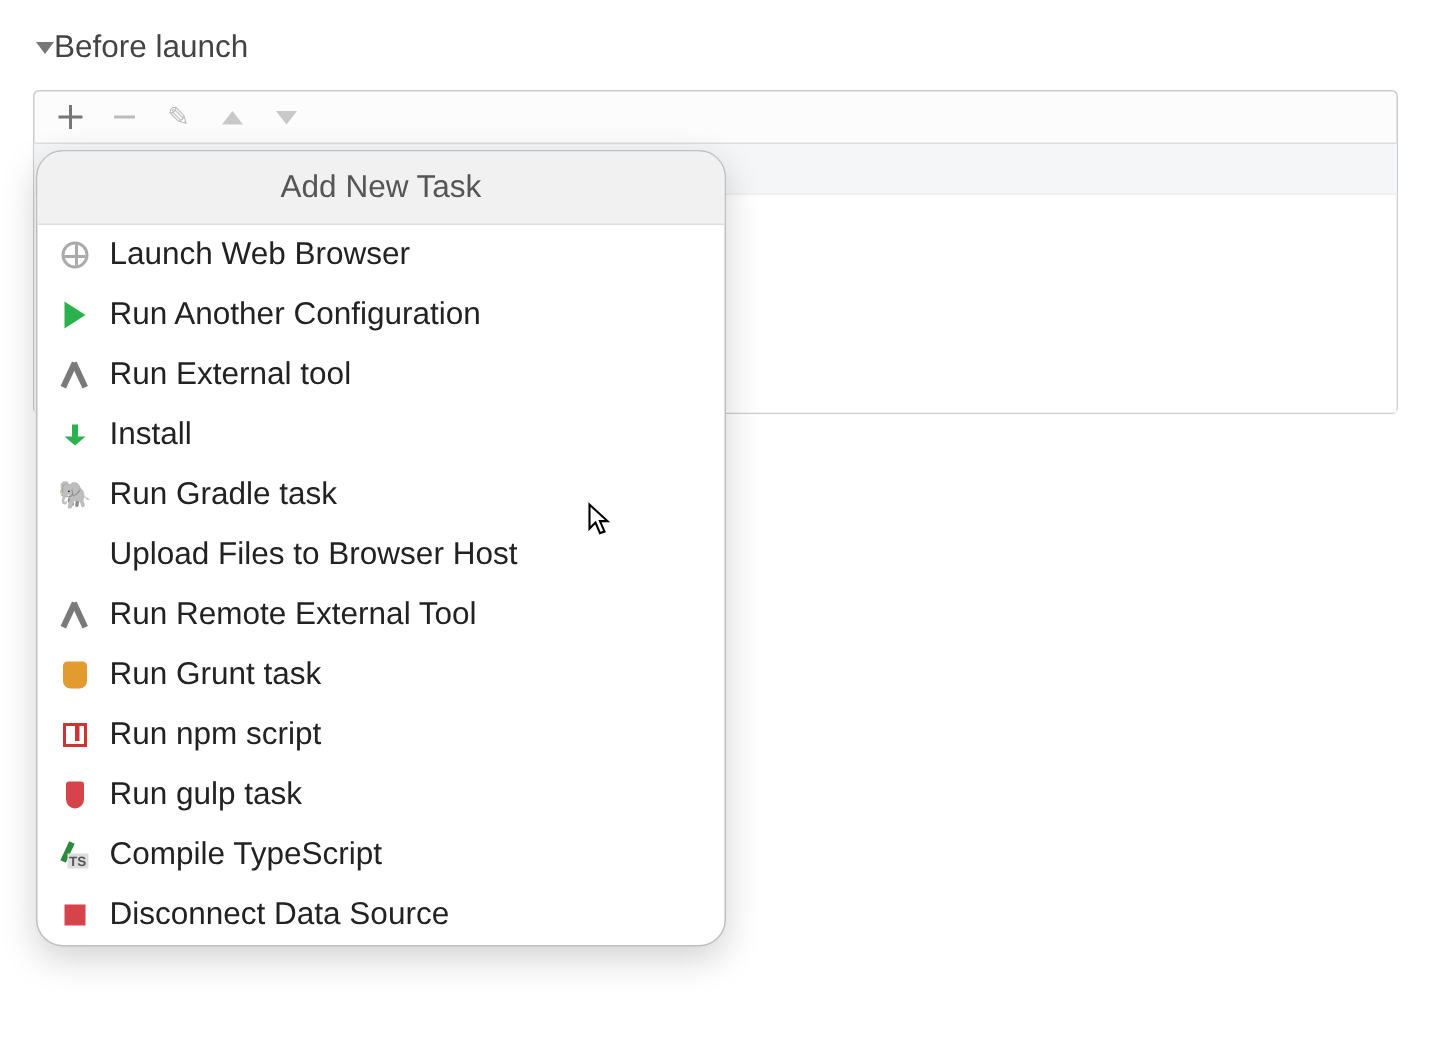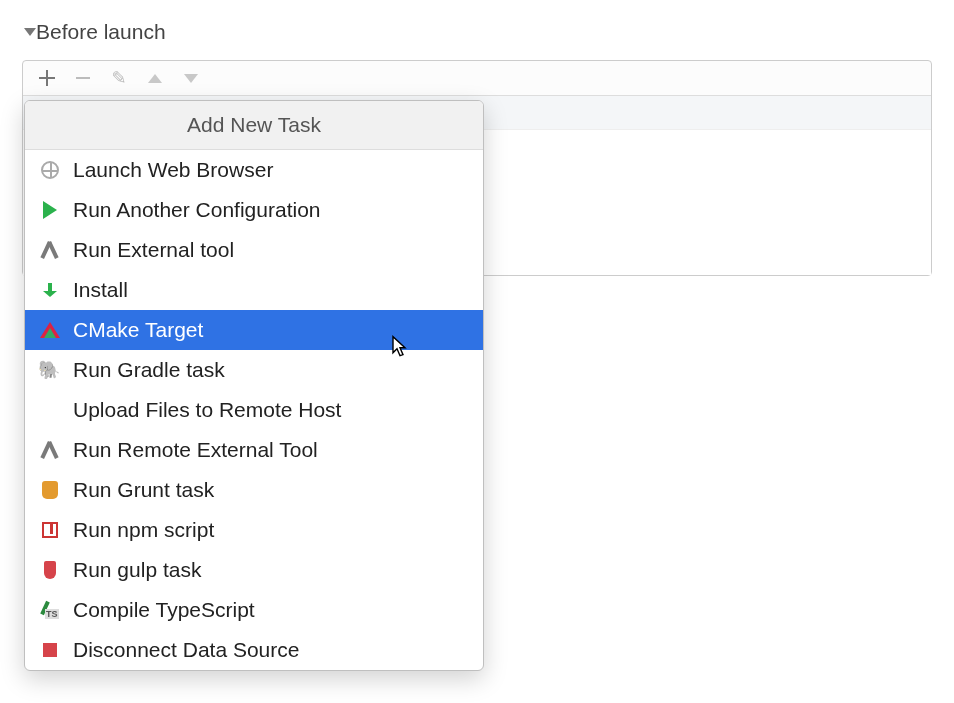--- a/index.html
+++ b/index.html
@@ -107,21 +107,21 @@
   }
 
   
   .popup {
     position: absolute;
     left: 24px;
     top: 100px;
     width: 460px;
     background:#fff;
     border:1px solid #bfbfbf;
-    border-radius:6px;
+    border-radius:18px;
     box-shadow: 0 8px 24px rgba(0,0,0,0.18);
     overflow:hidden;
   }
   .popup-title {
     background:#f1f1f1;
     text-align:center;
     font-size:21px;
     color:#555;
     padding:12px 0;
     border-bottom:1px solid #ddd;
@@ -284,35 +284,29 @@
           <div class="tools"></div>
         </div>
         <span>Run External tool</span>
       </div>
       <div class="menu-item">
         <div class="menu-icon">
           <div class="install"></div>
         </div>
         <span>Install</span>
       </div>
-      <div class="menu-item selected">
-        <div class="menu-icon">
-          <div class="cmake"></div>
-        </div>
-        <span>CMake Target</span>
-      </div>
       <div class="menu-item">
         <div class="menu-icon gradle">🐘</div>
         <span>Run Gradle task</span>
       </div>
       <div class="menu-item">
         <div class="menu-icon">
           <div class="blank"></div>
         </div>
-        <span>Upload Files to Remote Host</span>
+        <span>Upload Files to Browser Host</span>
       </div>
       <div class="menu-item">
         <div class="menu-icon">
           <div class="tools"></div>
         </div>
         <span>Run Remote External Tool</span>
       </div>
       <div class="menu-item">
         <div class="menu-icon">
           <div class="grunt"></div>

